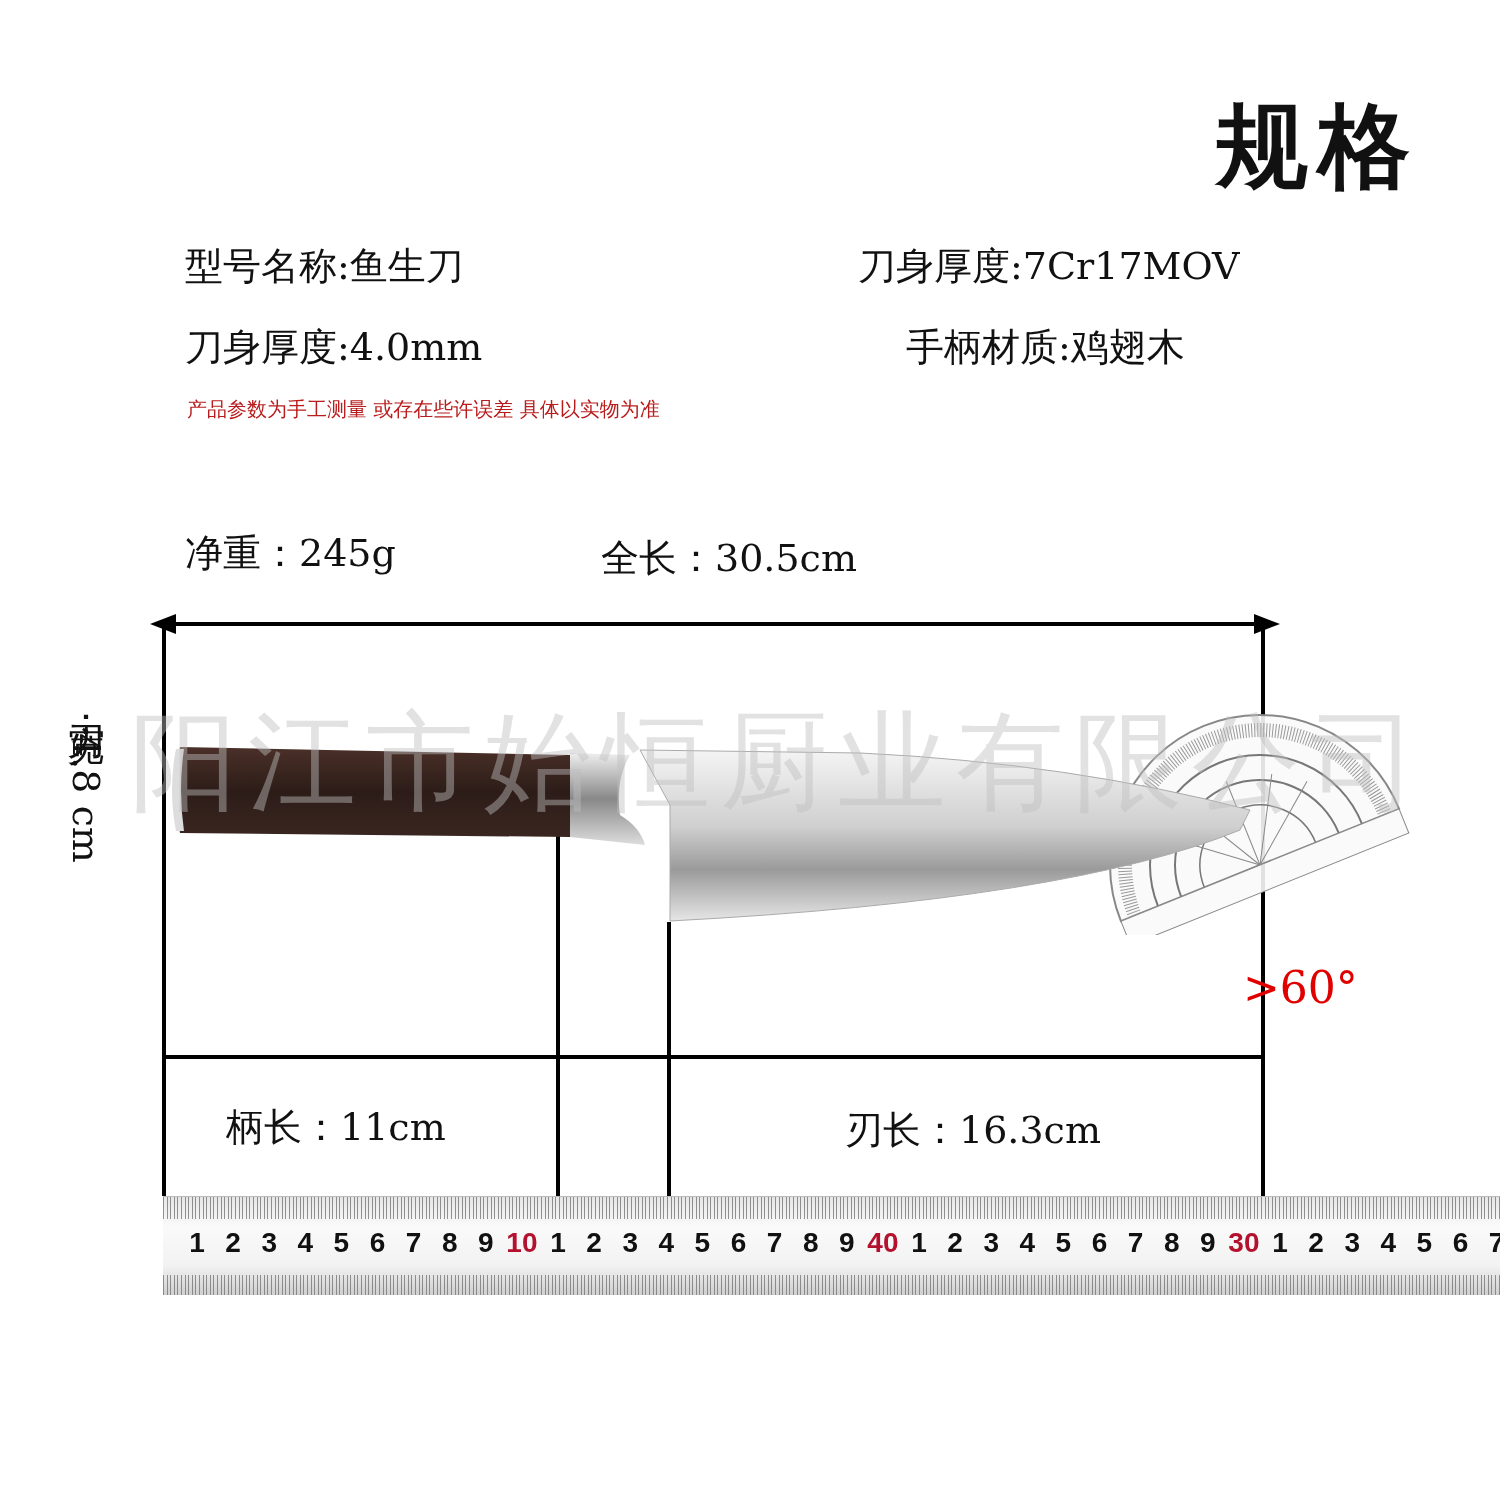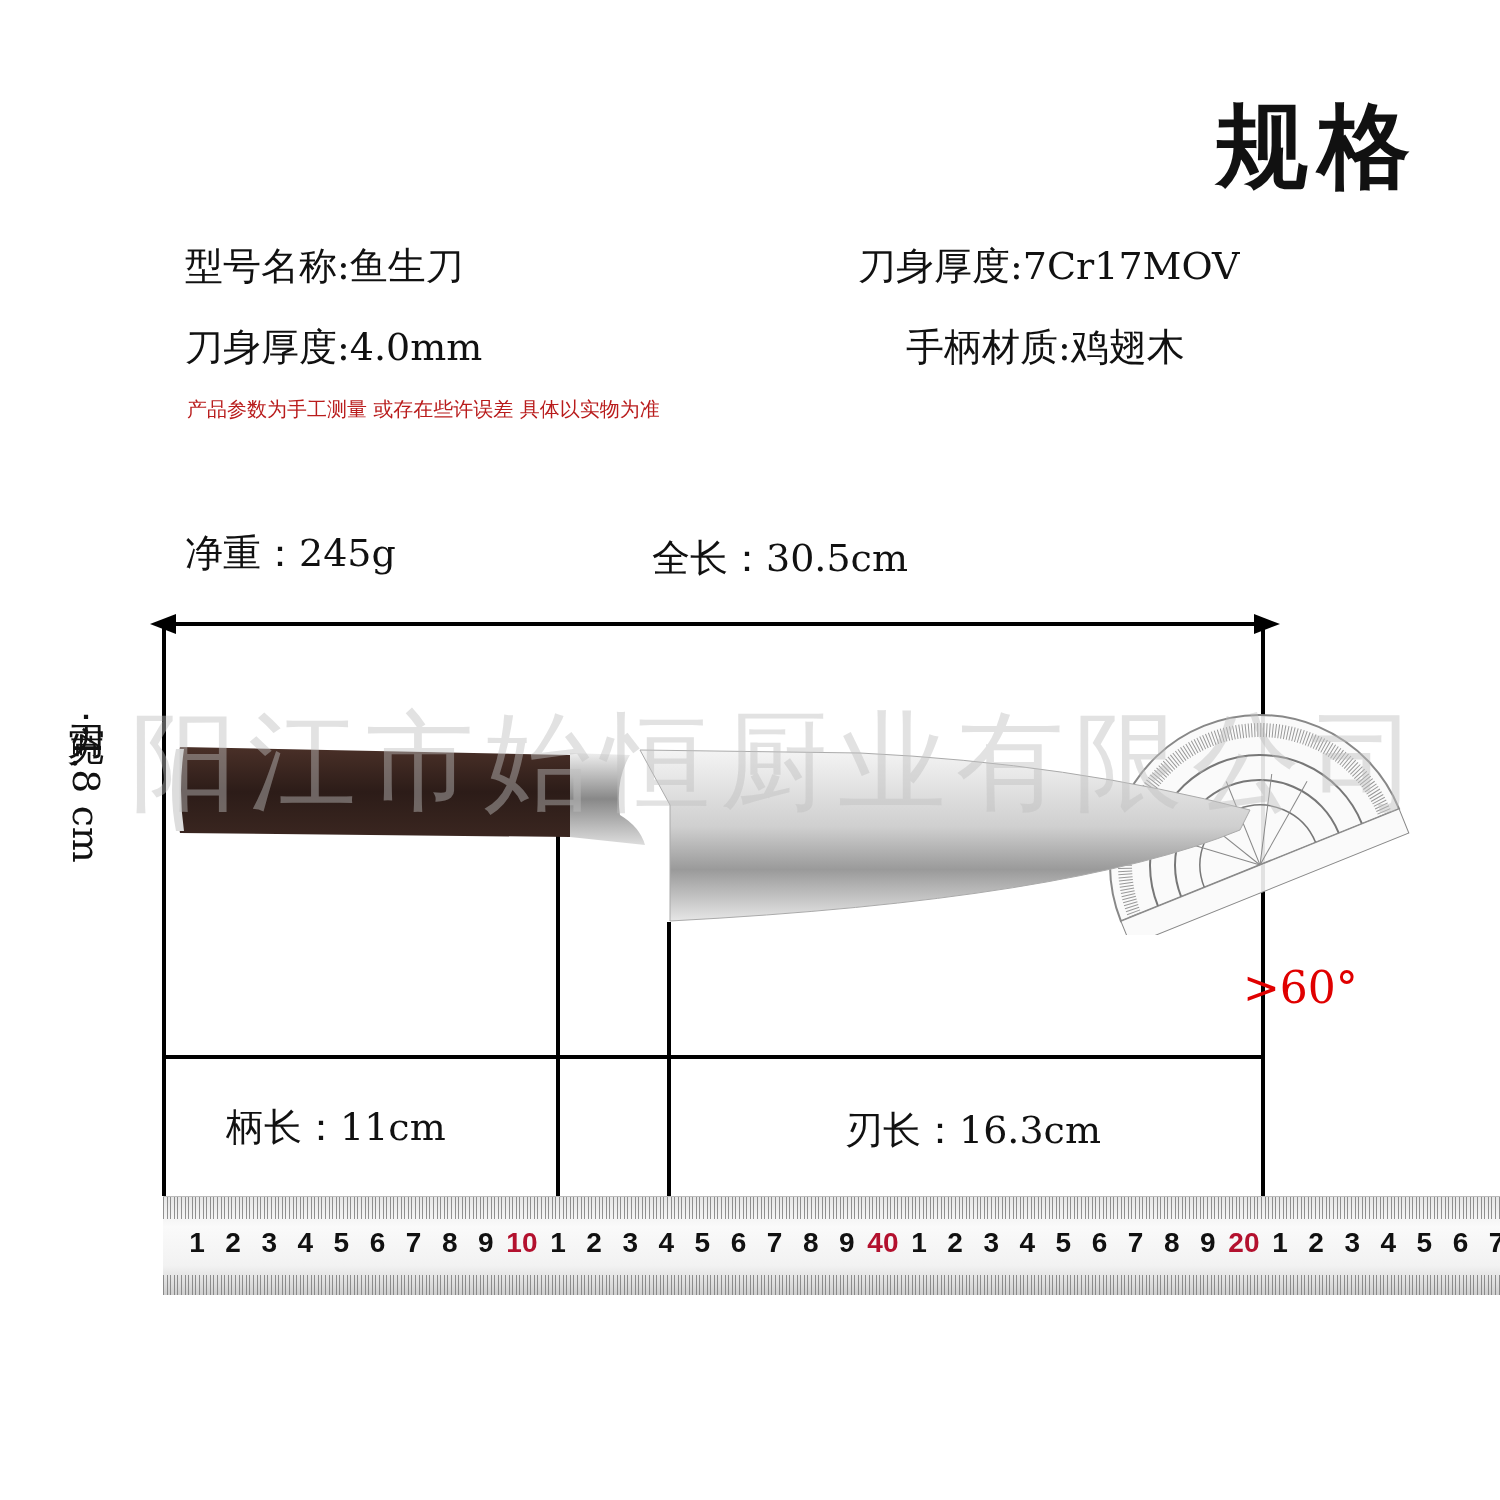--- a/index.html
+++ b/index.html
@@ -31,21 +31,21 @@
 
 <div class="abs title">规格</div>
 
 <div class="abs spec" style="left:185px;top:243px;">型号名称:鱼生刀</div>
 <div class="abs spec" style="left:858px;top:243px;">刀身厚度:7Cr17MOV</div>
 <div class="abs spec" style="left:185px;top:324px;">刀身厚度:4.0mm</div>
 <div class="abs spec" style="left:858px;top:324px;margin-left:48px;">手柄材质:鸡翅木</div>
 <div class="abs note" style="left:187px;top:396px;">产品参数为手工测量  或存在些许误差 具体以实物为准</div>
 
 <div class="abs dim" style="left:185px;top:528px;">净重：245g</div>
-<div class="abs dim" style="left:652px;top:533px;">全长：30.5cm</div>
+<div class="abs dim" style="left:601px;top:533px;">全长：30.5cm</div>
 
 <div class="hline" style="left:165px;top:622px;width:1100px;"></div>
 <svg class="abs" style="left:148px;top:612px;" width="30" height="24">
     <polygon points="2,12 28,2 28,22" fill="#000"></polygon>
   </svg>
 <svg class="abs" style="left:1252px;top:612px;" width="30" height="24">
     <polygon points="28,12 2,2 2,22" fill="#000"></polygon>
   </svg>
 
 <div class="vline" style="left:162px;top:622px;height:574px;"></div>
@@ -131,21 +131,21 @@
       <div class="ruler-num red" style="left: 701.9px;">40</div>
       <div class="ruler-num" style="left: 738px;">1</div>
       <div class="ruler-num" style="left: 774.1px;">2</div>
       <div class="ruler-num" style="left: 810.2px;">3</div>
       <div class="ruler-num" style="left: 846.3px;">4</div>
       <div class="ruler-num" style="left: 882.4px;">5</div>
       <div class="ruler-num" style="left: 918.5px;">6</div>
       <div class="ruler-num" style="left: 954.6px;">7</div>
       <div class="ruler-num" style="left: 990.7px;">8</div>
       <div class="ruler-num" style="left: 1026.8px;">9</div>
-      <div class="ruler-num red" style="left: 1062.9px;">20</div>
+      <div class="ruler-num red" style="left: 1062.9px;">30</div>
       <div class="ruler-num" style="left: 1099px;">1</div>
       <div class="ruler-num" style="left: 1135.1px;">2</div>
       <div class="ruler-num" style="left: 1171.2px;">3</div>
       <div class="ruler-num" style="left: 1207.3px;">4</div>
       <div class="ruler-num" style="left: 1243.4px;">5</div>
       <div class="ruler-num" style="left: 1279.5px;">6</div>
       <div class="ruler-num" style="left: 1315.6px;">7</div>
     </div>
 </div>
 

